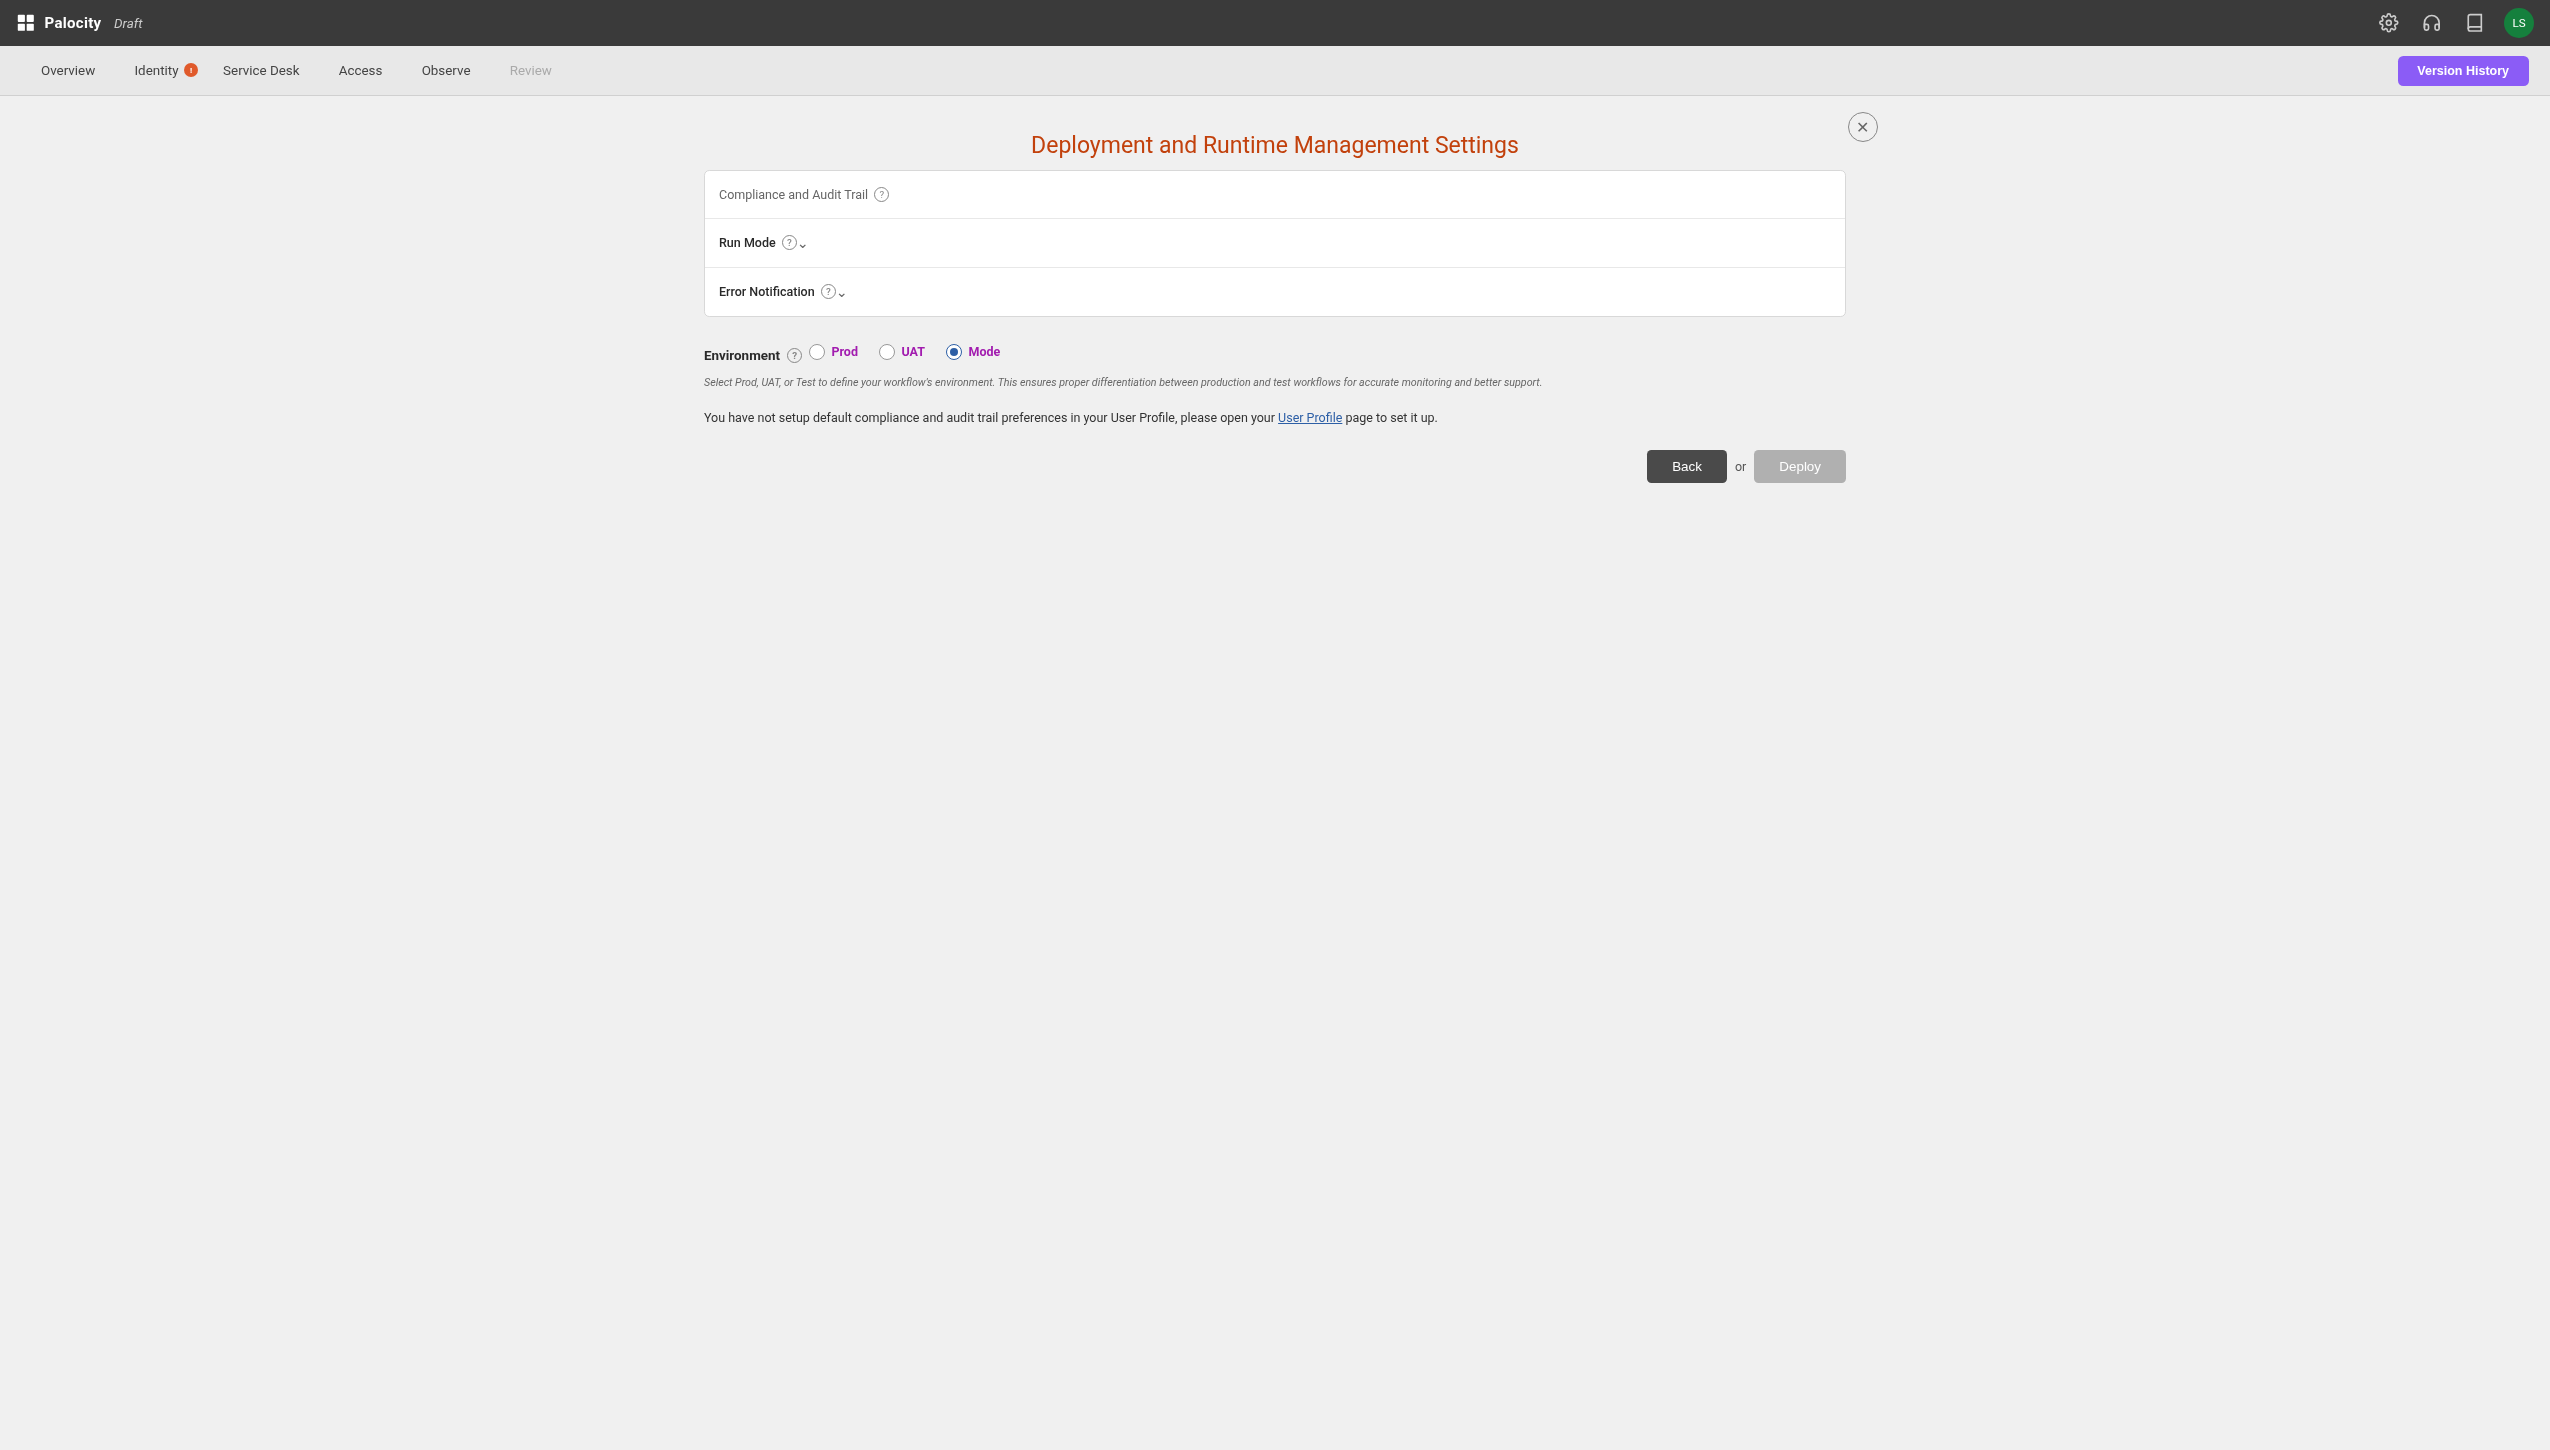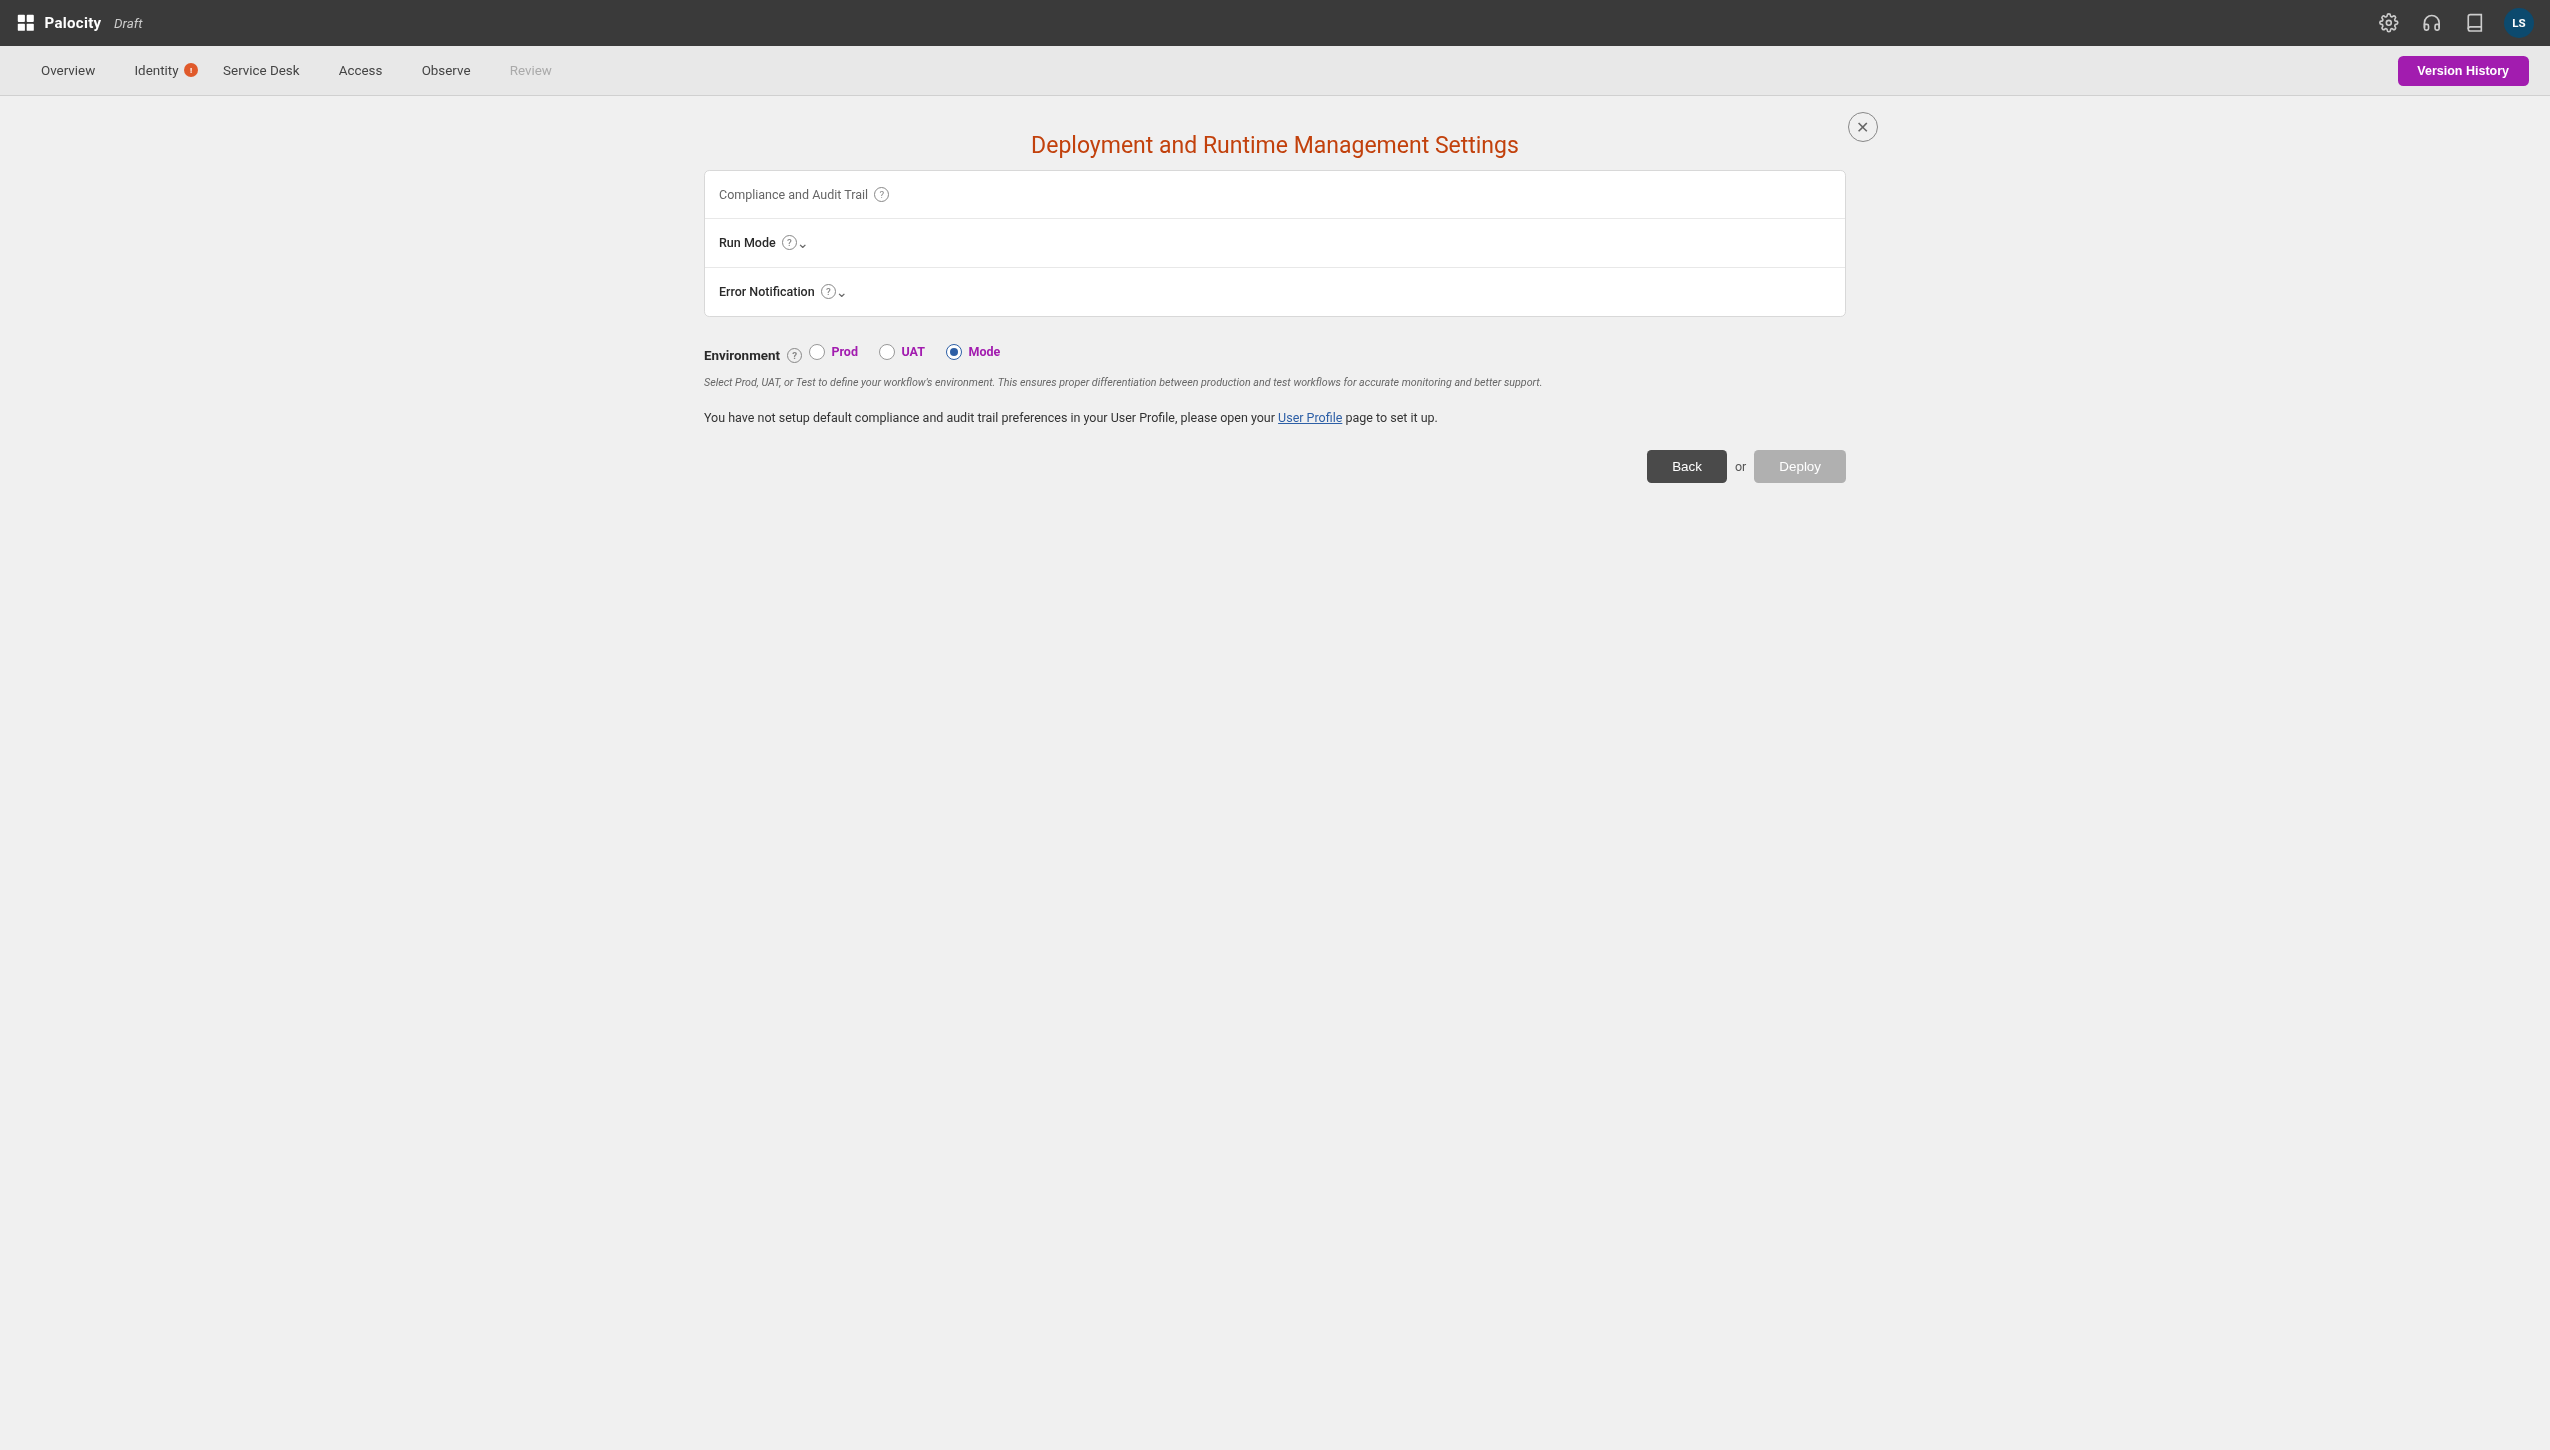--- a/index.html
+++ b/index.html
@@ -60,24 +60,24 @@
       display: flex;
       align-items: center;
       justify-content: center;
       padding: 3.6px;
     }
 
     .topbar-avatar {
       width: 30px;
       height: 30px;
       border-radius: 50%;
-      background: #0c4a6e;
+      background: #15803d;
       color: #fff;
       font-size: 11.6px;
-      font-weight: 700;
+      font-weight: 400;
       display: flex;
       align-items: center;
       justify-content: center;
       cursor: pointer;
     }
 
     
     .navbar {
       display: flex;
       align-items: center;
@@ -121,21 +121,21 @@
       justify-content: center;
       color: #fff;
       font-size: 8px;
       font-weight: 700;
       position: absolute;
       top: 10.7px;
       right: 5.3px;
     }
 
     .version-history-btn {
-      background: #a21caf;
+      background: #8b5cf6;
       color: #fff;
       border: none;
       border-radius: 5.3px;
       padding: 8px 19.6px;
       font-size: 12.5px;
       font-weight: 600;
       cursor: pointer;
       white-space: nowrap;
     }
 

